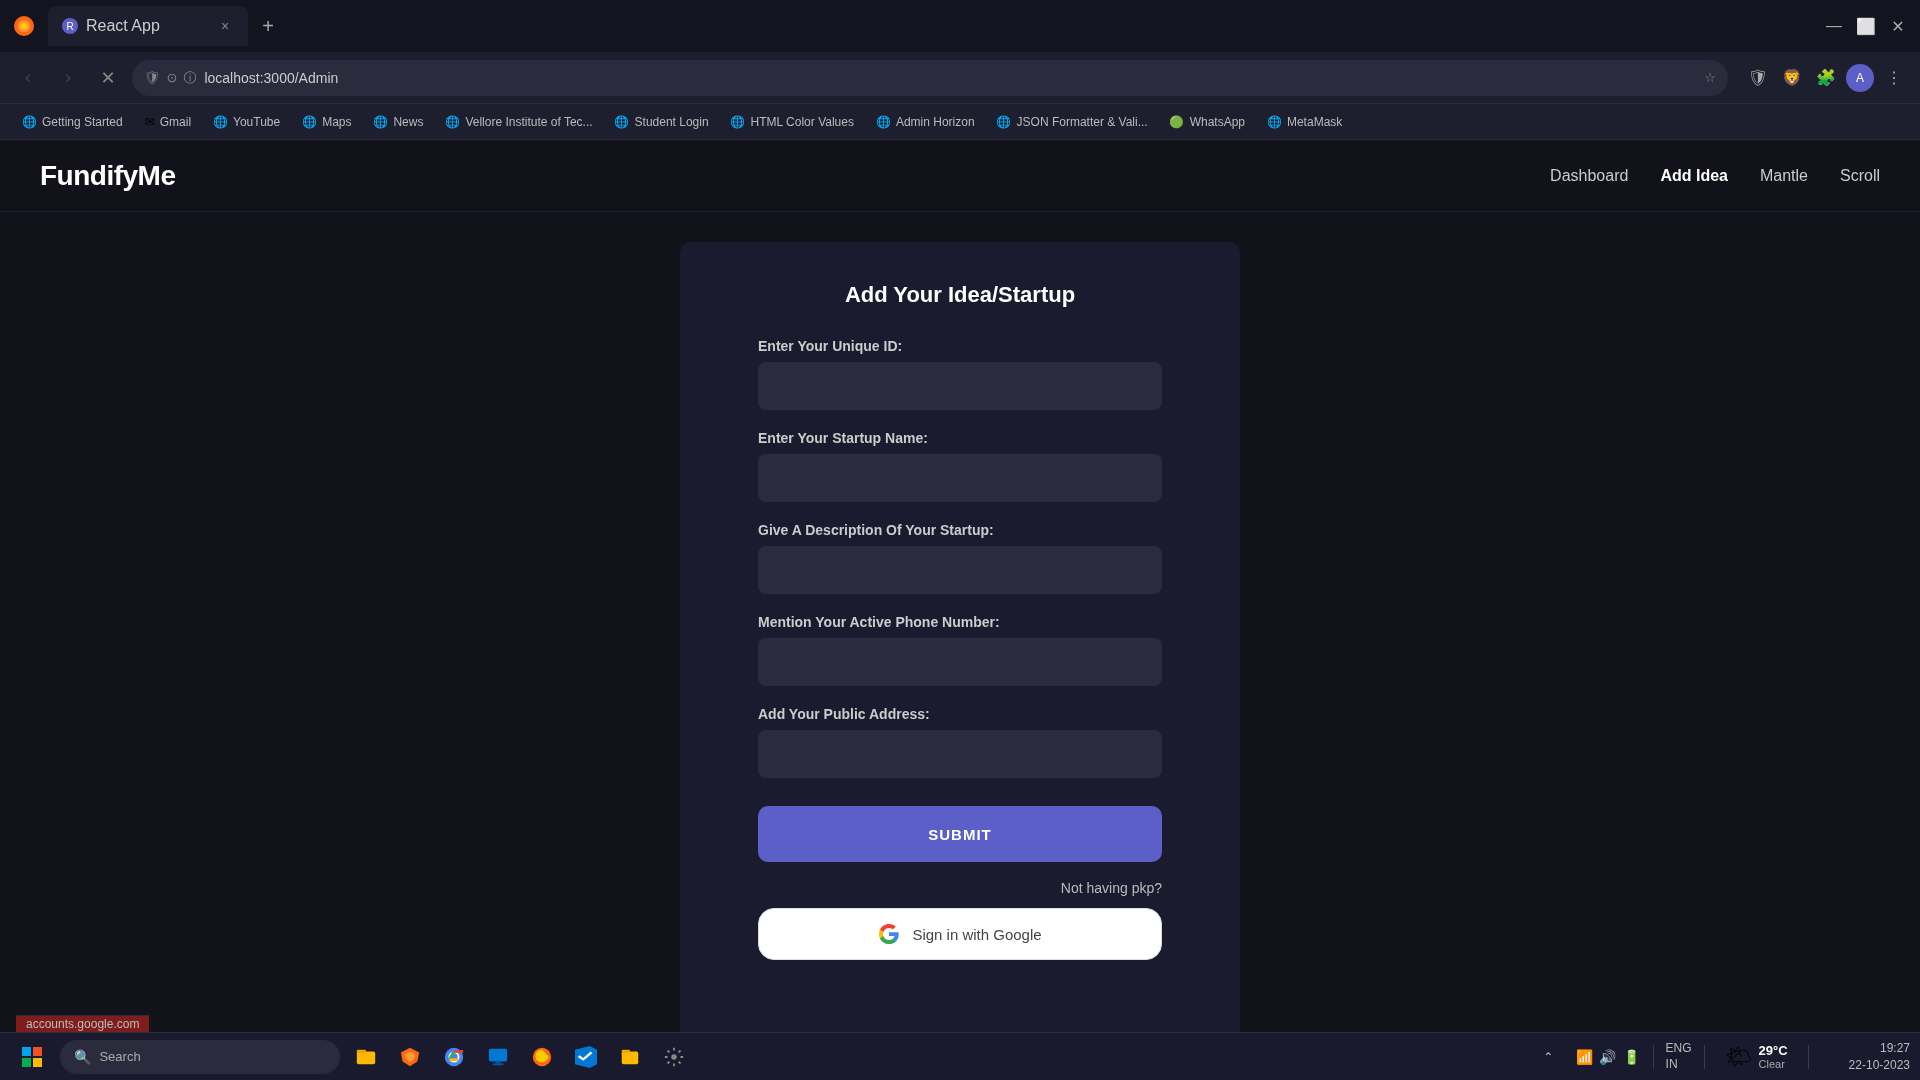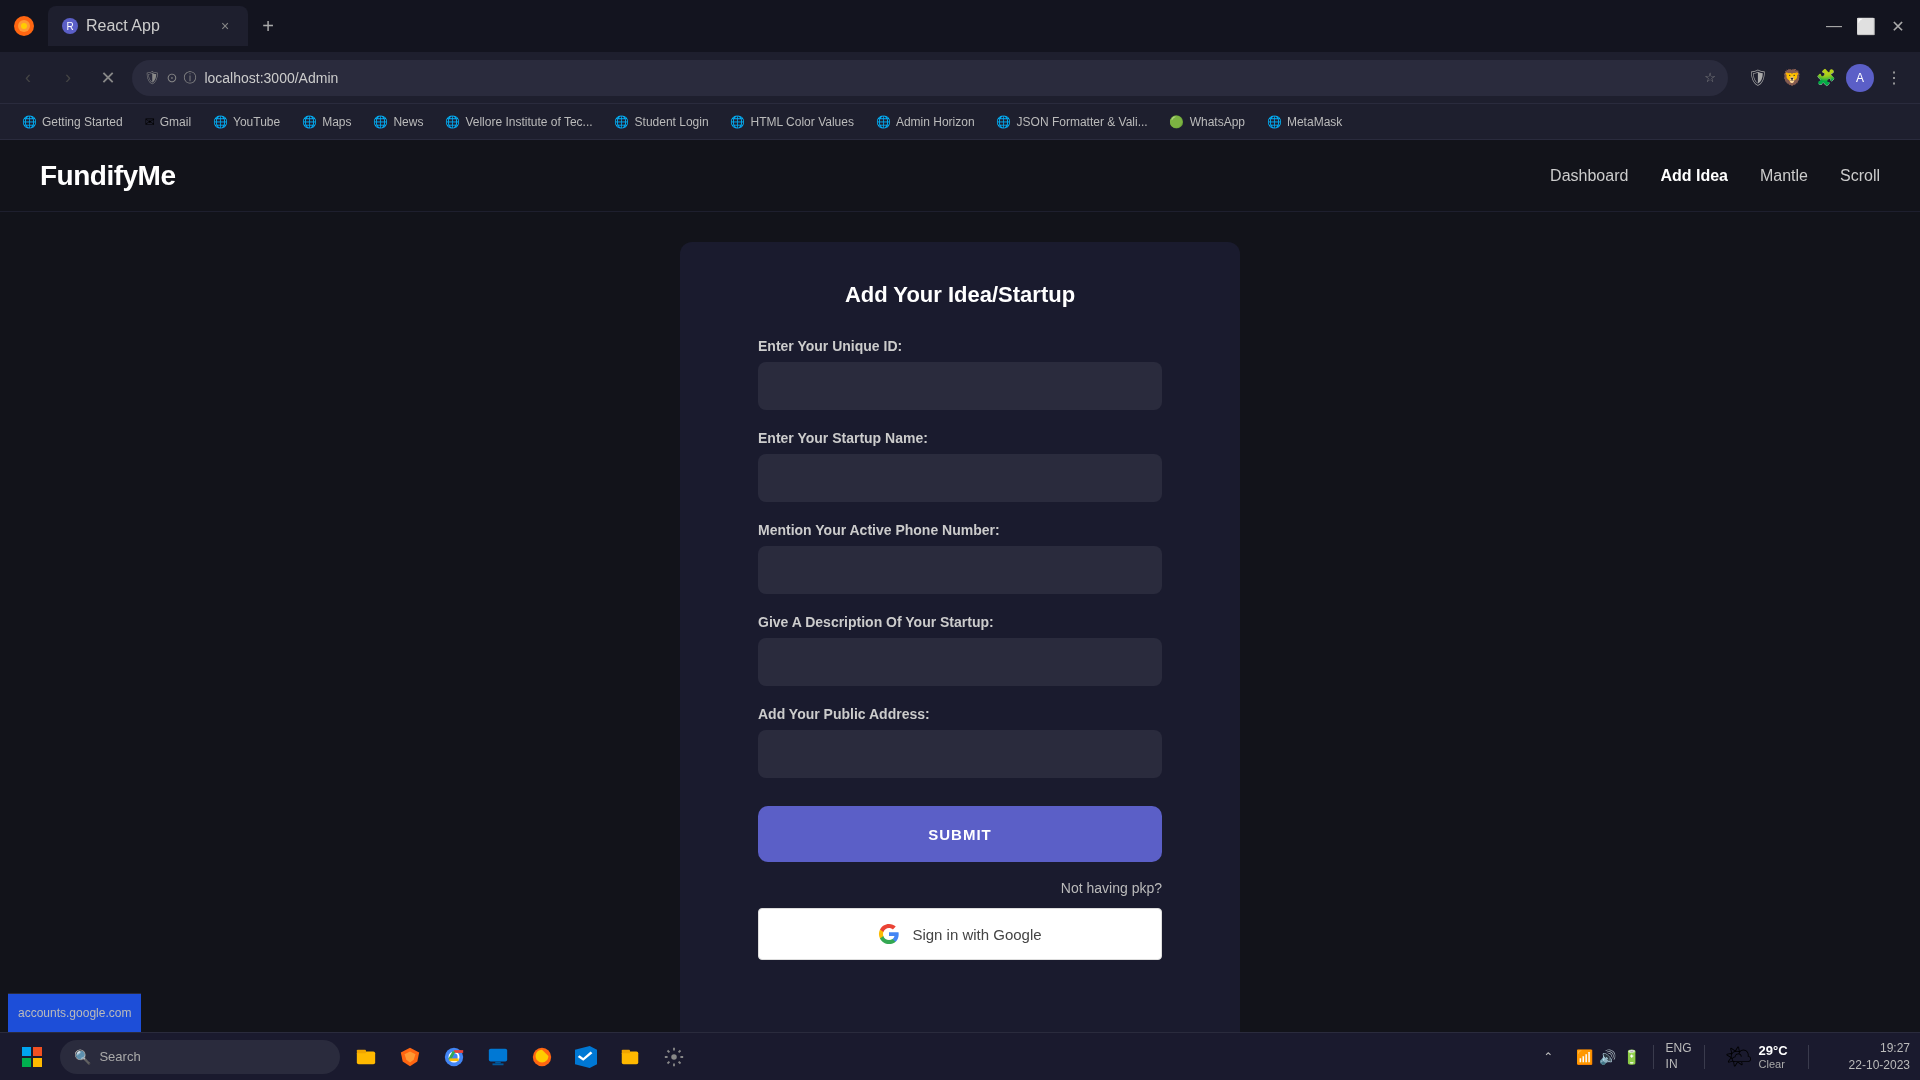--- a/index.html
+++ b/index.html
@@ -50,21 +50,21 @@
 
     
     .form-wrapper { flex: 1; display: flex; justify-content: center; padding: 30px 0; overflow-y: auto; }
     .form-card { background: #1a1b2e; border-radius: 12px; padding: 40px 78px; width: 560px; }
     .form-title { color: #fff; font-size: 22px; font-weight: 700; text-align: center; margin-bottom: 30px; }
     .form-group { margin-bottom: 20px; }
     .form-label { color: #ccc; font-size: 14px; font-weight: 600; display: block; margin-bottom: 8px; }
     .form-input { width: 100%; background: #2a2b3d; border: none; border-radius: 8px; height: 48px; padding: 0 16px; color: #fff; font-size: 14px; outline: none; }
     .submit-btn { width: 100%; height: 56px; background: #5b5fc7; border: none; border-radius: 10px; color: #fff; font-size: 15px; font-weight: 700; letter-spacing: 1px; cursor: pointer; margin-top: 8px; }
     .not-having-pkp { color: #bbb; font-size: 14px; text-align: right; margin: 18px 0 12px; }
-    .google-signin-btn { width: 100%; height: 52px; background: #fff; border: 1px solid #ddd; border-radius: 4px; display: flex; align-items: center; justify-content: center; gap: 12px; cursor: pointer; }
+    .google-signin-btn { width: 100%; height: 52px; background: #fff; border: 1px solid #ddd; border-radius: 16px; display: flex; align-items: center; justify-content: center; gap: 12px; cursor: pointer; }
     .google-g { width: 22px; height: 22px; }
     .google-signin-text { color: #444; font-size: 15px; font-weight: 500; }
 
     
     .taskbar { position: fixed; bottom: 0; left: 0; width: 1920px; height: 48px; background: #1a1a2e; display: flex; align-items: center; padding: 0 10px; gap: 6px; border-top: 1px solid #2a2b3d; z-index: 100; }
     .taskbar-start { width: 44px; height: 36px; display: flex; align-items: center; justify-content: center; cursor: pointer; border-radius: 6px; }
     .taskbar-search { display: flex; align-items: center; background: #2a2b3d; border-radius: 20px; height: 34px; padding: 0 14px; gap: 8px; min-width: 280px; cursor: pointer; }
     .taskbar-search-icon { color: #aaa; font-size: 14px; }
     .taskbar-search-text { color: #aaa; font-size: 13px; }
     .taskbar-icons { display: flex; align-items: center; gap: 4px; }
@@ -73,21 +73,21 @@
     .taskbar-sys-icons { display: flex; align-items: center; gap: 6px; }
     .sys-icon { color: #bbb; font-size: 14px; cursor: pointer; }
     .taskbar-clock { text-align: right; color: #bbb; font-size: 12px; line-height: 1.4; margin-left: 28px; }
     .taskbar-lang { color: #bbb; font-size: 12px; text-align: left; line-height: 1.3; }
     .weather-widget { display: flex; align-items: center; gap: 6px; padding: 0 8px; }
     .weather-icon { font-size: 22px; }
     .weather-info { display: flex; flex-direction: column; }
     .weather-temp { color: #fff; font-size: 13px; font-weight: 600; }
     .weather-desc { color: #aaa; font-size: 11px; }
     .taskbar-divider { width: 1px; height: 24px; background: #3a3b4d; margin: 0 4px; }
-    .status-bar-url { position: fixed; bottom: 48px; left: 8px; background: #1d4ed8; color: #bbb; font-size: 12px; padding: 12px 10px; border-top: 1px solid #2a2b3d; }
+    .status-bar-url { position: fixed; bottom: 48px; left: 16px; background: #7f1d1d; color: #bbb; font-size: 12px; padding: 1px 10px; border-top: 1px solid #2a2b3d; }
   </style>
 </head>
 <body>
 
 <div class="browser-chrome">
 
   <div class="tab-bar">
     <div class="browser-icon">
       <svg viewBox="0 0 24 24" fill="none">
         <circle cx="12" cy="12" r="10" fill="#ff6611"></circle>
@@ -202,26 +202,26 @@
         <label class="form-label">Enter Your Unique ID:</label>
         <input class="form-input" type="text" style="">
       </div>
 
       <div class="form-group">
         <label class="form-label">Enter Your Startup Name:</label>
         <input class="form-input" type="text" style="">
       </div>
 
       <div class="form-group">
+        <label class="form-label">Give A Description Of Your Startup:</label>
+        <input class="form-input" type="text" style="">
+      </div>
+
+      <div class="form-group">
         <label class="form-label">Mention Your Active Phone Number:</label>
-        <input class="form-input" type="text" style="">
-      </div>
-
-      <div class="form-group">
-        <label class="form-label">Give A Description Of Your Startup:</label>
         <input class="form-input" type="text" style="">
       </div>
 
       <div class="form-group">
         <label class="form-label">Add Your Public Address:</label>
         <input class="form-input" type="text" style="">
       </div>
 
       <button class="submit-btn">SUBMIT</button>
 

